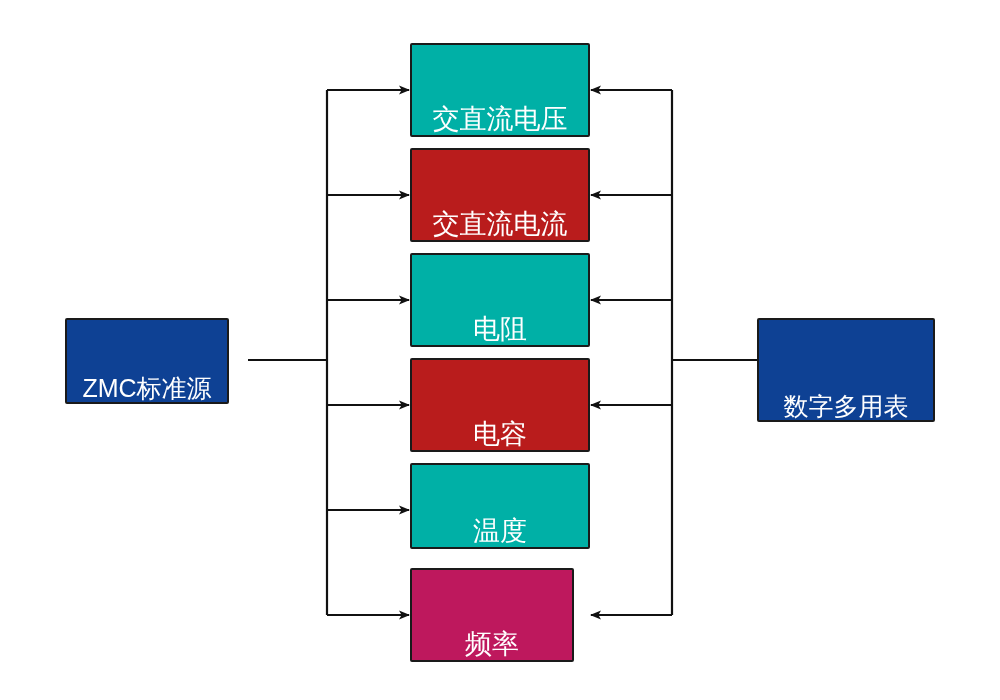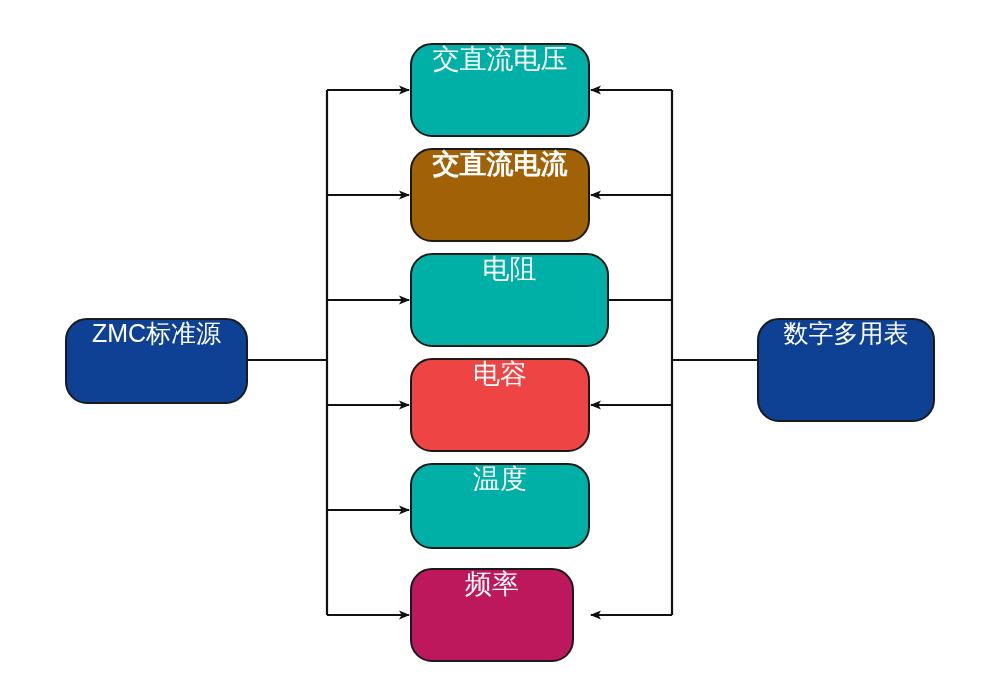--- a/index.html
+++ b/index.html
@@ -29,23 +29,23 @@
     top: 0;
     width: 1000px;
     height: 700px;
     pointer-events: none;
   }
 
   .node {
     position: absolute;
     box-sizing: border-box;
     display: flex;
-    align-items: flex-start;
+    align-items: flex-end;
     justify-content: center;
-    border-radius: 22px;
+    border-radius: 2px;
     border: 2px solid #1a1a1a;
     color: #ffffff;
     text-align: center;
     line-height: 1.1;
     white-space: nowrap;
     user-select: none;
   }
 
   .node-teal {
     background: #00b0a6;
@@ -87,38 +87,38 @@
         <line x1="327" y1="300" x2="409" y2="300" marker-end="url(#arrow-right)"></line>
         <line x1="672" y1="300" x2="591" y2="300" marker-end="url(#arrow-left)"></line>
         <line x1="327" y1="405" x2="409" y2="405" marker-end="url(#arrow-right)"></line>
         <line x1="672" y1="405" x2="591" y2="405" marker-end="url(#arrow-left)"></line>
         <line x1="327" y1="510" x2="409" y2="510" marker-end="url(#arrow-right)"></line>
         <line x1="327" y1="615" x2="409" y2="615" marker-end="url(#arrow-right)"></line>
         <line x1="672" y1="615" x2="591" y2="615" marker-end="url(#arrow-left)"></line>
       </g>
   </svg>
 
-  <div class="node node-blue" style="left: 65px; top: 318px; width: 183px; height: 86px; background: rgb(14, 65, 148);">
+  <div class="node node-blue" style="left: 65px; top: 318px; width: 164px; height: 86px; background: rgb(14, 65, 148);">
     <span class="node-label">ZMC标准源</span>
   </div>
 
   <div class="node node-blue" style="left: 757px; top: 318px; width: 178px; height: 104px; background: rgb(14, 65, 148);">
     <span class="node-label">数字多用表</span>
   </div>
 
   <div class="node node-teal" style="left: 410px; top: 43px; width: 180px; height: 94px; background: rgb(0, 176, 166);">
     <span class="node-label">交直流电压</span>
   </div>
-  <div class="node node-teal" style="left: 410px; top: 148px; width: 180px; height: 94px; background: #a16207; font-weight: bold;">
+  <div class="node node-teal" style="left: 410px; top: 148px; width: 180px; height: 94px; background: #b91c1c;">
     <span class="node-label">交直流电流</span>
   </div>
-  <div class="node node-teal" style="left: 410px; top: 253px; width: 199px; height: 94px; background: rgb(0, 176, 166);">
+  <div class="node node-teal" style="left: 410px; top: 253px; width: 180px; height: 94px; background: rgb(0, 176, 166);">
     <span class="node-label">电阻</span>
   </div>
-  <div class="node node-teal" style="left: 410px; top: 358px; width: 180px; height: 94px; background: #ef4444;">
+  <div class="node node-teal" style="left: 410px; top: 358px; width: 180px; height: 94px; background: #b91c1c;">
     <span class="node-label">电容</span>
   </div>
   <div class="node node-teal" style="left: 410px; top: 463px; width: 180px; height: 86px; background: rgb(0, 176, 166);">
     <span class="node-label">温度</span>
   </div>
   <div class="node node-teal" style="left: 410px; top: 568px; width: 164px; height: 94px; background: #be185d;">
     <span class="node-label">频率</span>
   </div>
 
 </div>

